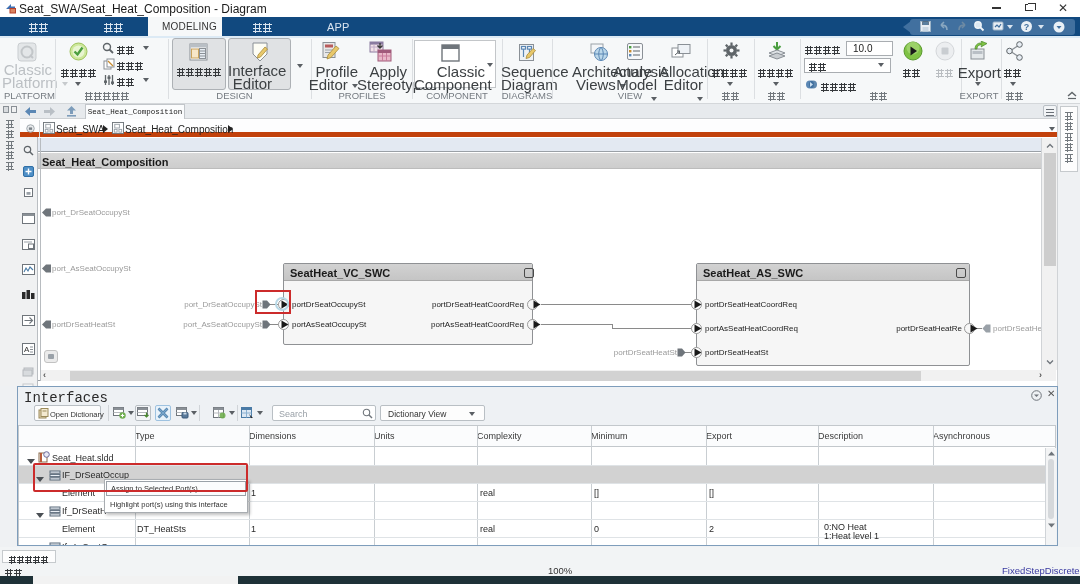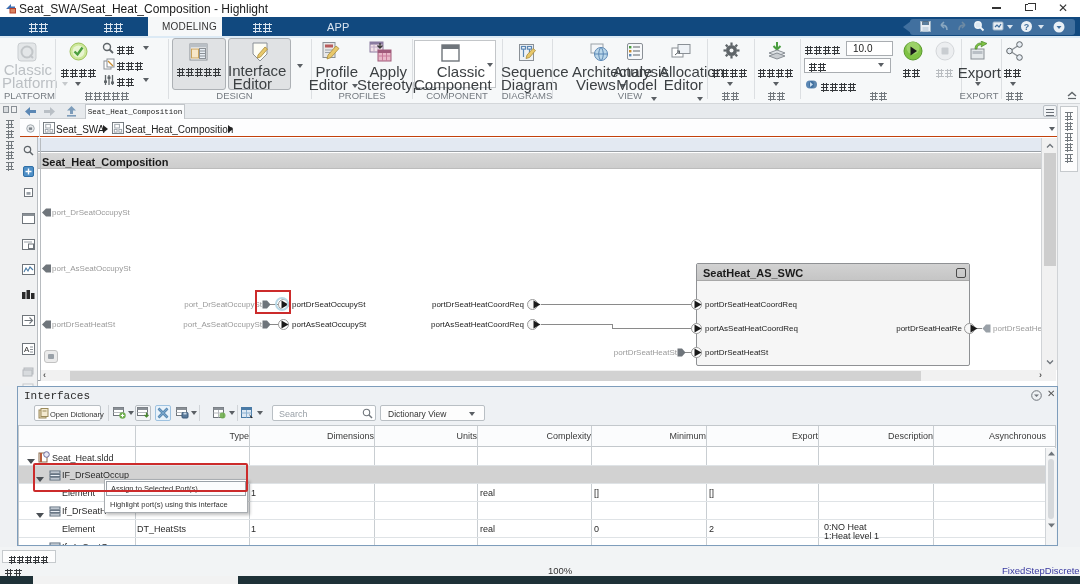--- a/index.html
+++ b/index.html
@@ -10,40 +10,40 @@
 background-image:linear-gradient(var(--c),var(--c)),linear-gradient(var(--c),var(--c)),linear-gradient(var(--c),var(--c)),linear-gradient(var(--c),var(--c)),linear-gradient(var(--c),var(--c));
 background-size:100% 1px,88% 1px,100% 1px,1px 100%,1px 78%;
 background-position:0 12%,0 50%,0 90%,25% 0,75% 15%;background-repeat:no-repeat}
 .c10{width:9px;height:10px}
 .c8{width:7px;height:8px}
 .w{--c:#d9e4ef}
 .g{--c:#73797e}
 .dis{--c:#b9bdc1}
 .vstack .cj{display:block;margin:1.5px auto}
 .sec{position:absolute;top:54px;font-size:9.5px;color:#747a80;text-align:center}
-.hd{top:5px;font-size:9px;color:#3a3a3a;text-align:right}
+.hd{top:5px;font-size:9px;color:#3a3a3a;text-align:left}
 .cl{top:0;width:1px;height:121px;background:#c9ced2}
 .rl{left:0;width:1036px;height:1px;background:#dfe3e6}
 .tc{font-size:9px;color:#2a2a2a;white-space:nowrap}
 .tri{display:inline-block;width:0;height:0;border-left:4px solid transparent;border-right:4px solid transparent;border-top:5px solid #4a4f54}
 .tsdiv{position:absolute;top:3px;height:60px;width:1px;background:#dcdfe2}
 .tslbl{font-size:15px;color:#3c4043;text-align:right;line-height:13px}
 .dd{display:inline-block;width:0;height:0;border-left:3.5px solid transparent;border-right:3.5px solid transparent;border-top:4px solid #5a5f64;vertical-align:middle}
 svg{display:block}
 </style>
 </head>
 <body>
 
 <div class="ab" style="left:0;top:0;width:1080px;height:17px;background:#ffffff">
   <svg class="ab" style="left:5px;top:3px" width="12" height="11" viewBox="0 0 12 11">
     <path d="M1 6 L6 1 L6 3.5 L10 3.5 L10 6 Z" fill="#3b6fb3"></path>
     <rect x="4.5" y="5" width="6.5" height="5.5" fill="#b5402a"></rect>
     <rect x="5.5" y="6" width="4.5" height="3.5" fill="#d8835f"></rect>
   </svg>
-  <div class="ab" style="left:19px;top:2px;font-size:12px;color:#1a1a1a">Seat_SWA/Seat_Heat_Composition - Highlight</div>
+  <div class="ab" style="left:19px;top:2px;font-size:12px;color:#1a1a1a">Seat_SWA/Seat_Heat_Composition - Diagram</div>
   <div class="ab" style="left:992px;top:7px;width:9px;height:1.5px;background:#333"></div>
   <div class="ab" style="left:1025px;top:4px;width:8px;height:7px;border:1px solid #333"></div>
   <div class="ab" style="left:1028px;top:2.5px;width:8px;height:7px;border:1px solid #333;border-bottom:none;border-left:none;background:#fff"></div>
   <div class="ab" style="left:1058px;top:1px;font-size:12px;color:#333">✕</div>
 </div>
 
 <div class="ab" style="left:0;top:17px;width:1080px;height:19px;background:#11497f">
   <div class="ab" style="left:29px;top:4px"><i class="cj c10 w"></i><i class="cj c10 w"></i></div>
   <div class="ab" style="left:104px;top:4px"><i class="cj c10 w"></i><i class="cj c10 w"></i></div>
   <div class="ab" style="left:148px;top:0;width:74px;height:19px;background:#f6f8f9"></div>
@@ -338,21 +338,21 @@
       <rect x="1" y="9" width="9" height="1.6" fill="#7d9cba"></rect>
     </svg>
   <div class="ab" style="left:85px;top:0;width:100px;height:15px;background:#fbfcfd;border:1px solid #c2c6ca;border-bottom:none;font-family:'Liberation Mono',monospace;font-size:7.5px;color:#222;text-align:center;line-height:14px">Seat_Heat_Composition</div>
   <div class="ab" style="left:1043px;top:1px;width:14px;height:12px;border:1px solid #b9bfc5;border-radius:2px;background:#f2f4f6">
     <div style="margin:2.5px 2px 0;height:1px;background:#6a7077"></div>
     <div style="margin:2px 2px 0;height:1px;background:#6a7077"></div>
     <div style="margin:2px 2px 0;height:1px;background:#6a7077"></div>
   </div>
 </div>
 
-<div class="ab" style="left:0;top:120px;width:1080px;height:17px;background:#fdfdfe;border-bottom:1px solid #c2410c">
+<div class="ab" style="left:0;top:120px;width:1080px;height:17px;background:#fdfdfe;border-bottom:5px solid #c2410c">
   <div class="ab" style="left:0;top:0;width:40px;height:17px;border-right:1px solid #d4d7da"></div>
   <svg class="ab" style="left:26px;top:4px" width="9" height="9" viewBox="0 0 10 10">
       <circle cx="5" cy="5" r="4.2" fill="#e8eaec" stroke="#9aa1a8"></circle>
       <path d="M3.2 3.8 L6.8 3.8 L6.8 6.5 L3.2 6.5 Z" fill="#7a8188"></path>
     </svg>
   <svg class="ab" style="left:43px;top:2px" width="12" height="12" viewBox="0 0 13 13">
       <rect x="0.5" y="0.5" width="12" height="12" fill="#fff" stroke="#6f757b"></rect>
       <rect x="3" y="2.5" width="5" height="4" fill="none" stroke="#9aa1a8"></rect>
       <rect x="2.5" y="8" width="3" height="3" fill="none" stroke="#9aa1a8"></rect>
       <rect x="7.5" y="8" width="3" height="3" fill="none" stroke="#9aa1a8"></rect>
@@ -467,20 +467,25 @@
 
       <div class="ab" style="left:232px;top:134px;width:13px;height:1px;background:#8a8a8a"></div>
       <div class="ab" style="left:232px;top:154px;width:13px;height:1px;background:#8a8a8a"></div>
       <div class="ab" style="left:503px;top:134px;width:155px;height:1px;background:#8a8a8a"></div>
       <div class="ab" style="left:503px;top:154px;width:72px;height:1px;background:#8a8a8a"></div>
       <div class="ab" style="left:574px;top:154px;width:1px;height:5px;background:#8a8a8a"></div>
       <div class="ab" style="left:574px;top:158px;width:84px;height:1px;background:#8a8a8a"></div>
       <div class="ab" style="left:646px;top:182px;width:12px;height:1px;background:#8a8a8a"></div>
       <div class="ab" style="left:934px;top:158px;width:10px;height:1px;background:#8a8a8a"></div>
 
+      <div class="ab" style="left:245px;top:93px;width:250px;height:82px;background:#f6f6f6;border:1px solid #8f9194;border-radius:2px">
+        <div style="height:17px;background:linear-gradient(#d2d2d2,#c5c5c5);border-bottom:1px solid #a8a8a8"></div>
+        <div class="ab" style="left:6px;top:3px;font-size:11px;font-weight:bold;color:#1a1a1a">SeatHeat_VC_SWC</div>
+        <div class="ab" style="left:240px;top:3.5px;width:10px;height:10px;border:1.5px solid #4a4a4a;border-radius:2px"></div>
+      </div>
 
       <div class="ab" style="left:240px;top:129px;width:11px;height:11px;background:#fff;border:1px solid #999;border-radius:50%"></div>
       <svg class="ab" style="left:243px;top:130px" width="8" height="9" viewBox="0 0 8 9">
           <path d="M0.5 0.5 L7.5 4.5 L0.5 8.5 Z" fill="#1a1a1a"></path>
         </svg>
       <div class="ab" style="left:240px;top:149px;width:11px;height:11px;background:#fff;border:1px solid #999;border-radius:50%"></div>
       <svg class="ab" style="left:243px;top:150px" width="8" height="9" viewBox="0 0 8 9">
           <path d="M0.5 0.5 L7.5 4.5 L0.5 8.5 Z" fill="#1a1a1a"></path>
         </svg>
       <div class="ab" style="left:489px;top:129px;width:11px;height:11px;background:#f6f6f6;border:1px solid #999;border-radius:50%"></div>
@@ -572,21 +577,21 @@
       <i class="cj g"></i>
       <i class="cj g"></i>
       <i class="cj g"></i>
       <i class="cj g"></i>
       <i class="cj g"></i>
     </div>
 </div>
 
 <div class="ab" style="left:0;top:386px;width:1080px;height:161px;background:#eff1f3"></div>
 <div class="ab" id="interfaces" style="left:17px;top:386px;width:1041px;height:160px;background:#eef1f4;border:1px solid #7e9dbb;overflow:hidden">
-  <div class="ab" style="left:6px;top:3px;font-family:'Liberation Mono',monospace;font-size:11px;color:#2a2a2a">Interfaces</div>
+  <div class="ab" style="left:6px;top:3px;font-family:'Liberation Mono',monospace;font-size:14px;color:#2a2a2a">Interfaces</div>
   <svg class="ab" style="left:1013px;top:3px" width="11" height="11" viewBox="0 0 11 11">
       <circle cx="5.5" cy="5.5" r="4.8" fill="none" stroke="#6f757b"></circle>
       <path d="M3 4.5 L5.5 7 L8 4.5" fill="#6f757b"></path>
     </svg>
   <div class="ab" style="left:1029px;top:1px;font-size:10px;color:#555">✕</div>
 
   <div class="ab" style="left:16px;top:18px;width:67px;height:16px;background:#fdfdfd;border:1px solid #b9bfc4;border-radius:2px">
     <svg class="ab" style="left:3px;top:2px" width="11" height="11" viewBox="0 0 11 11">
         <rect x="1" y="2" width="7" height="8" fill="#e8d8b8" stroke="#9a8a5a"></rect>
         <rect x="3" y="0.5" width="7" height="8" fill="#f4ead0" stroke="#9a8a5a"></rect>

